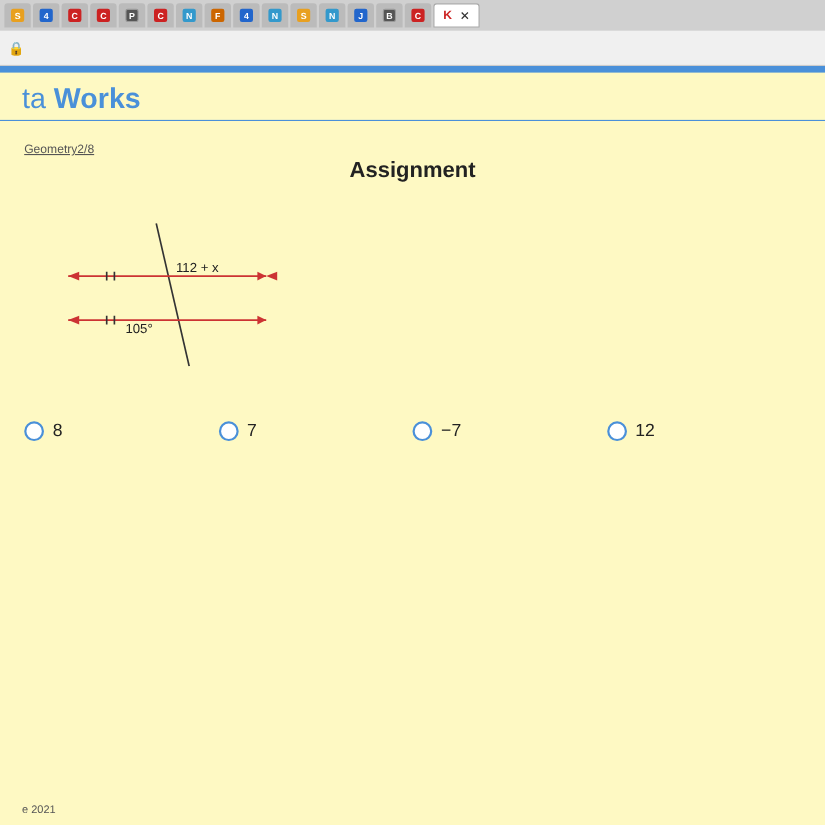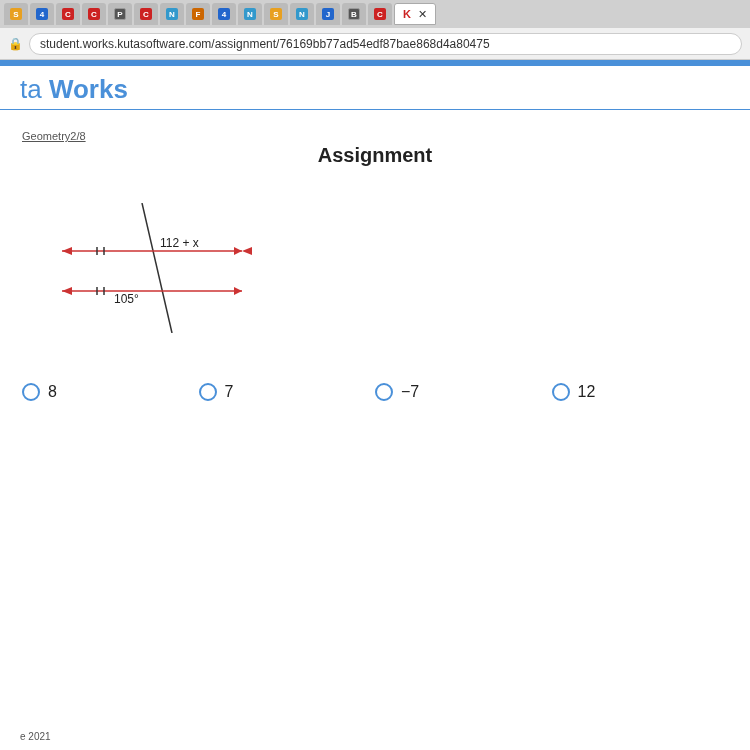--- a/index.html
+++ b/index.html
@@ -72,21 +72,21 @@
       background: white;
       border: 1px solid #ccc;
       border-radius: 12px;
       padding: 3px 10px;
       font-size: 12px;
       color: #333;
     }
 
     
     .page-content {
-      background: #ffffff;
+      background: #fef9c3;
       width: 100%;
       height: calc(750px - 60px);
       position: relative;
     }
 
     
     .header-bar {
       background: #4a90d9;
       height: 6px;
       width: 100%;
@@ -246,21 +246,20 @@
       <span class="tab-icon" style="background:#cc2222;">C</span>
     </div>
     <div class="tab-item" style="background:#fff; border:1px solid #aaa; font-size:11px; padding:2px 8px;">
       <span style="color:#cc2222; font-weight:bold;">K</span>
       <span style="margin-left:4px; cursor:pointer;">✕</span>
     </div>
   </div>
 
   <div class="address-bar-row">
     <span class="lock-icon">🔒</span>
-    <div class="address-bar">student.works.kutasoftware.com/assignment/76169bb77ad54edf87bae868d4a80475</div>
   </div>
 </div>
 
 <div class="page-content">
 
   <div class="header-bar"></div>
 
   <div class="app-title">
     <span>ta</span><span class="app-title-bold"> Works</span>
   </div>

